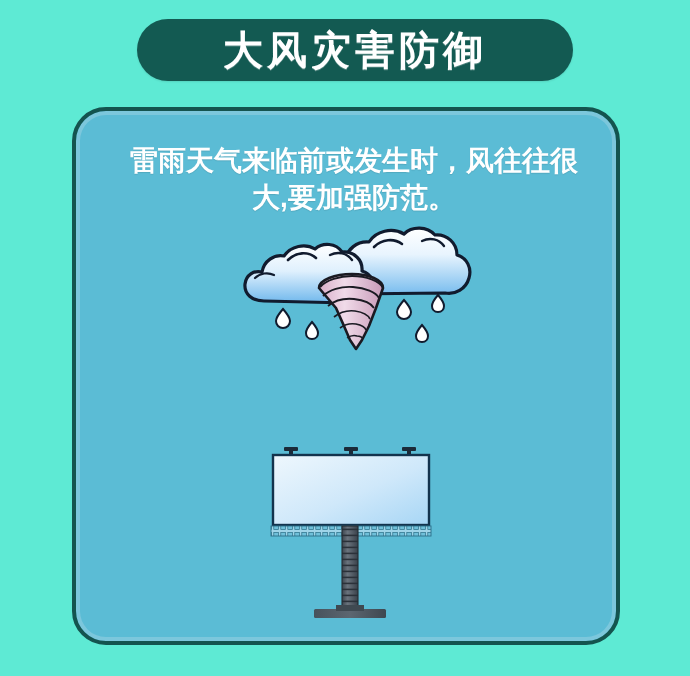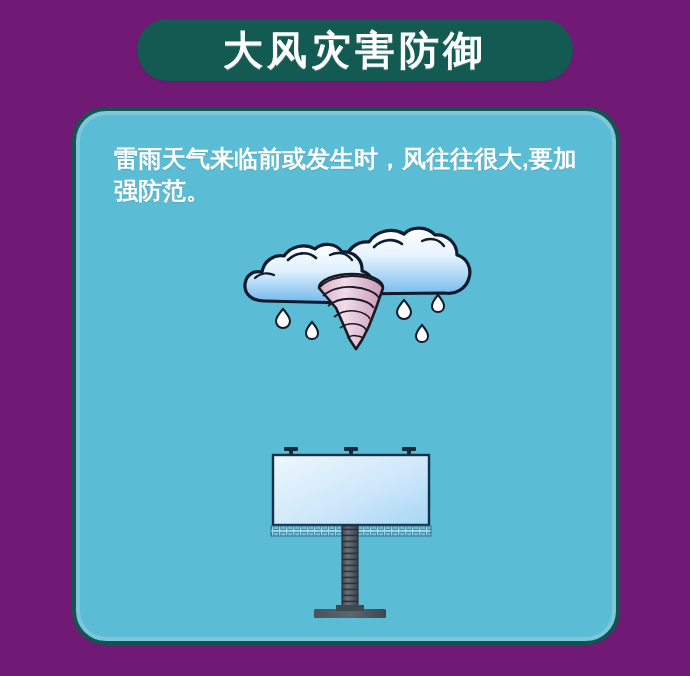--- a/index.html
+++ b/index.html
@@ -9,21 +9,21 @@
   body {
     width: 690px;
     height: 676px;
     overflow: hidden;
     font-family: "Liberation Sans", "DejaVu Sans", sans-serif;
   }
   #poster {
     position: relative;
     width: 690px;
     height: 676px;
-    background: #701a75;
+    background: #5eead4;
   }
 
   
   #title-pill {
     position: absolute;
     left: 137px;
     top: 19px;
     width: 436px;
     height: 62px;
     background: #135a52;
@@ -55,25 +55,26 @@
     border: 4px solid #14544f;
     border-radius: 34px;
     box-shadow: inset 0 0 0 4px #7cc7dc;
     overflow: hidden;
   }
 
   
   .body-text {
     position: absolute;
     color: #ffffff;
-    font-size: 24px;
+    font-size: 28px;
     font-weight: bold;
     line-height: 1.32;
     letter-spacing: 0px;
     text-shadow: 0 1px 1px rgba(0,0,0,0.10);
+    text-align: center;
   }
   #para-1 {
     left: 38px;
     top: 32px;
     width: 480px;
   }
   #para-2 {
     left: 38px;
     top: 252px;
     width: 480px;

